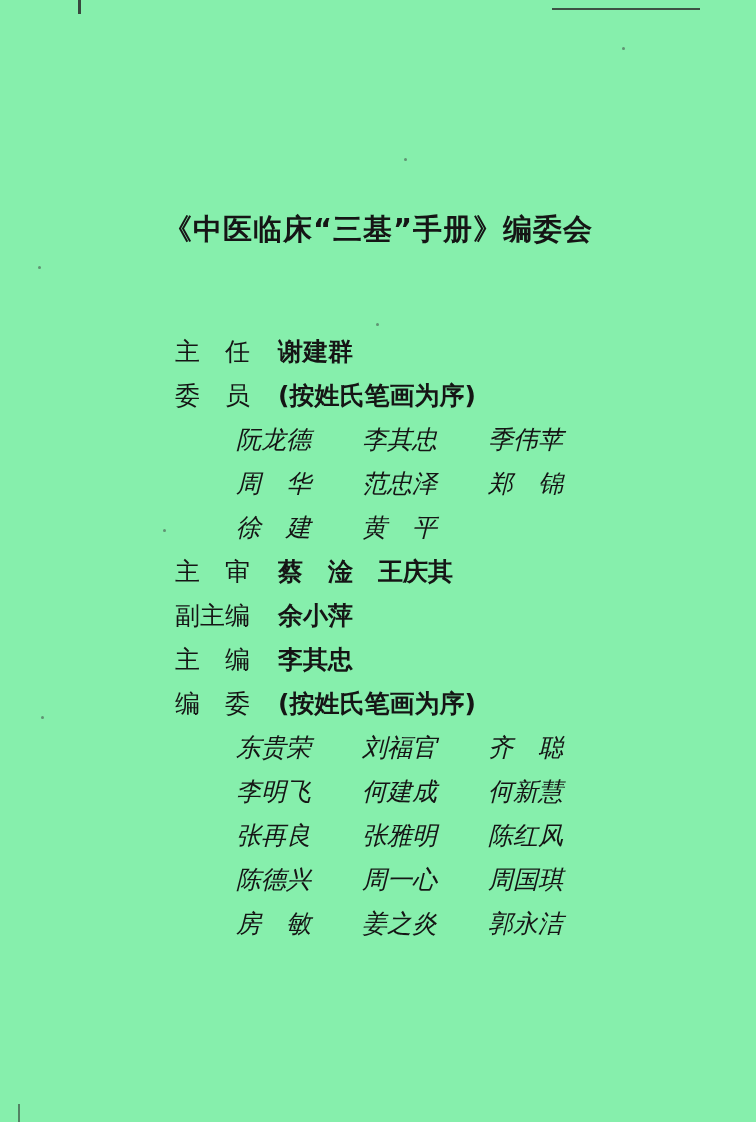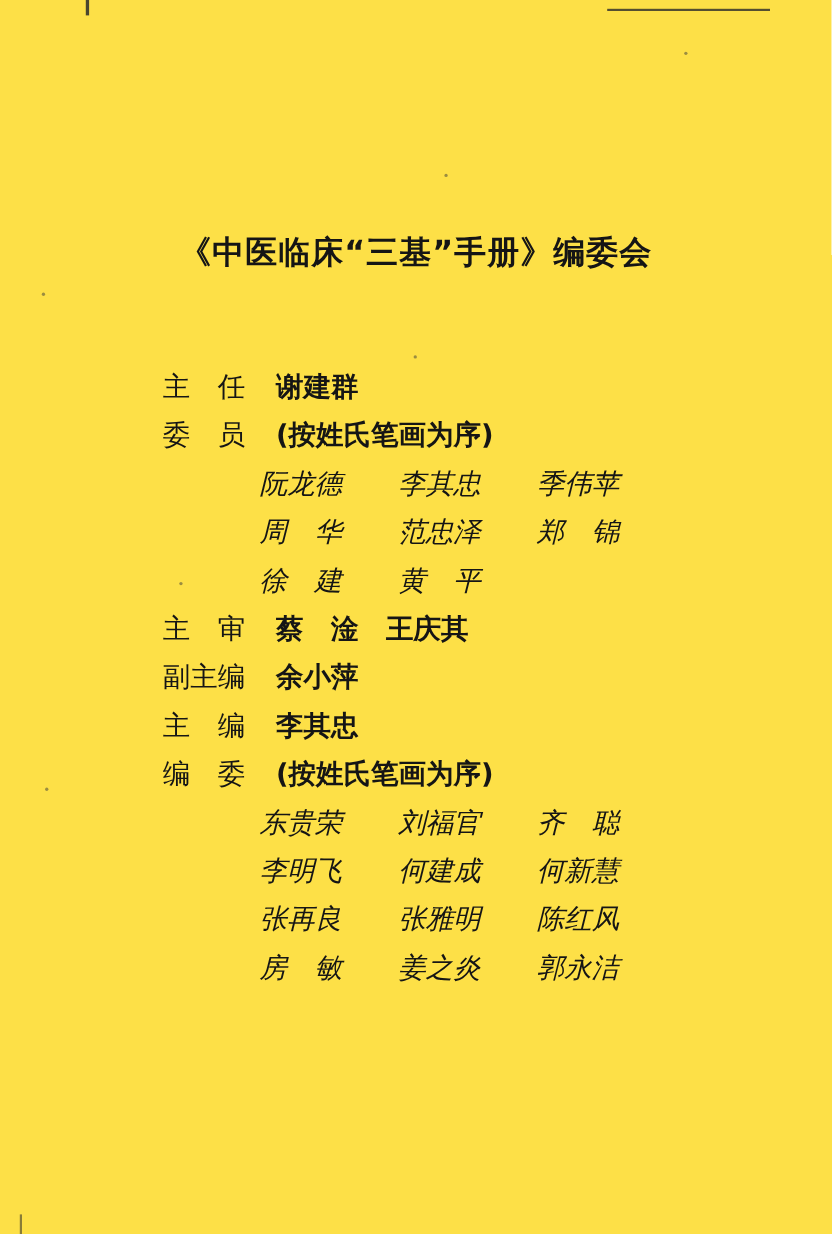--- a/index.html
+++ b/index.html
@@ -4,21 +4,21 @@
 <style>
   html, body {
     margin: 0;
     padding: 0;
     background: #ffffff;
   }
   .page {
     position: relative;
     width: 756px;
     height: 1122px;
-    background: #fde047;
+    background: #86efac;
     overflow: hidden;
     font-family: "DejaVu Sans", "Liberation Sans", sans-serif;
     color: #151515;
   }
 
   
   .mark {
     position: absolute;
     background: #2a2a2a;
   }
@@ -65,20 +65,21 @@
   }
 
   .row {
     display: block;
     white-space: nowrap;
     height: 44px;
   }
   .row .lbl {
     display: inline-block;
     min-width: 95px;
+    margin-left: 27px;
   }
   .row .val {
     display: inline-block;
     font-weight: bold;
   }
   .names {
     display: block;
     white-space: nowrap;
     height: 44px;
     padding-left: 88px;
@@ -160,19 +161,24 @@
       <span class="n">李明飞</span>
       <span class="n">何建成</span>
       <span class="n">何新慧</span>
     </div>
     <div class="names">
       <span class="n">张再良</span>
       <span class="n">张雅明</span>
       <span class="n">陈红风</span>
     </div>
     <div class="names">
+      <span class="n">陈德兴</span>
+      <span class="n">周一心</span>
+      <span class="n">周国琪</span>
+    </div>
+    <div class="names">
       <span class="n">房　敏</span>
       <span class="n">姜之炎</span>
       <span class="n">郭永洁</span>
     </div>
 
   </div>
 </div>
 
 </body></html>

